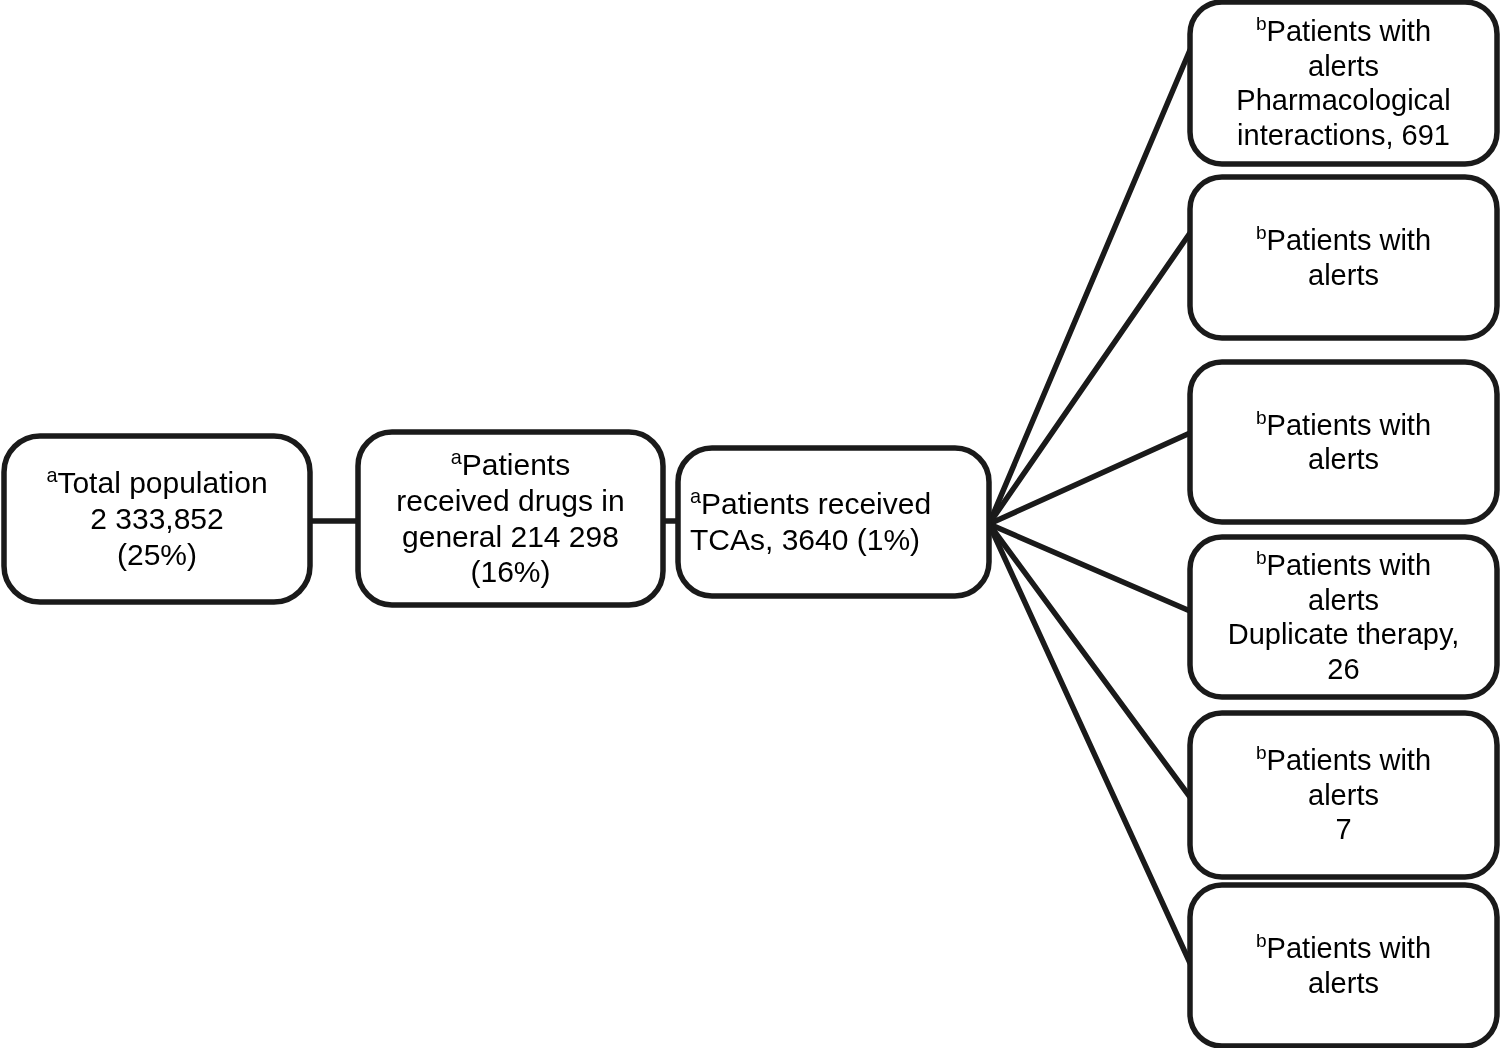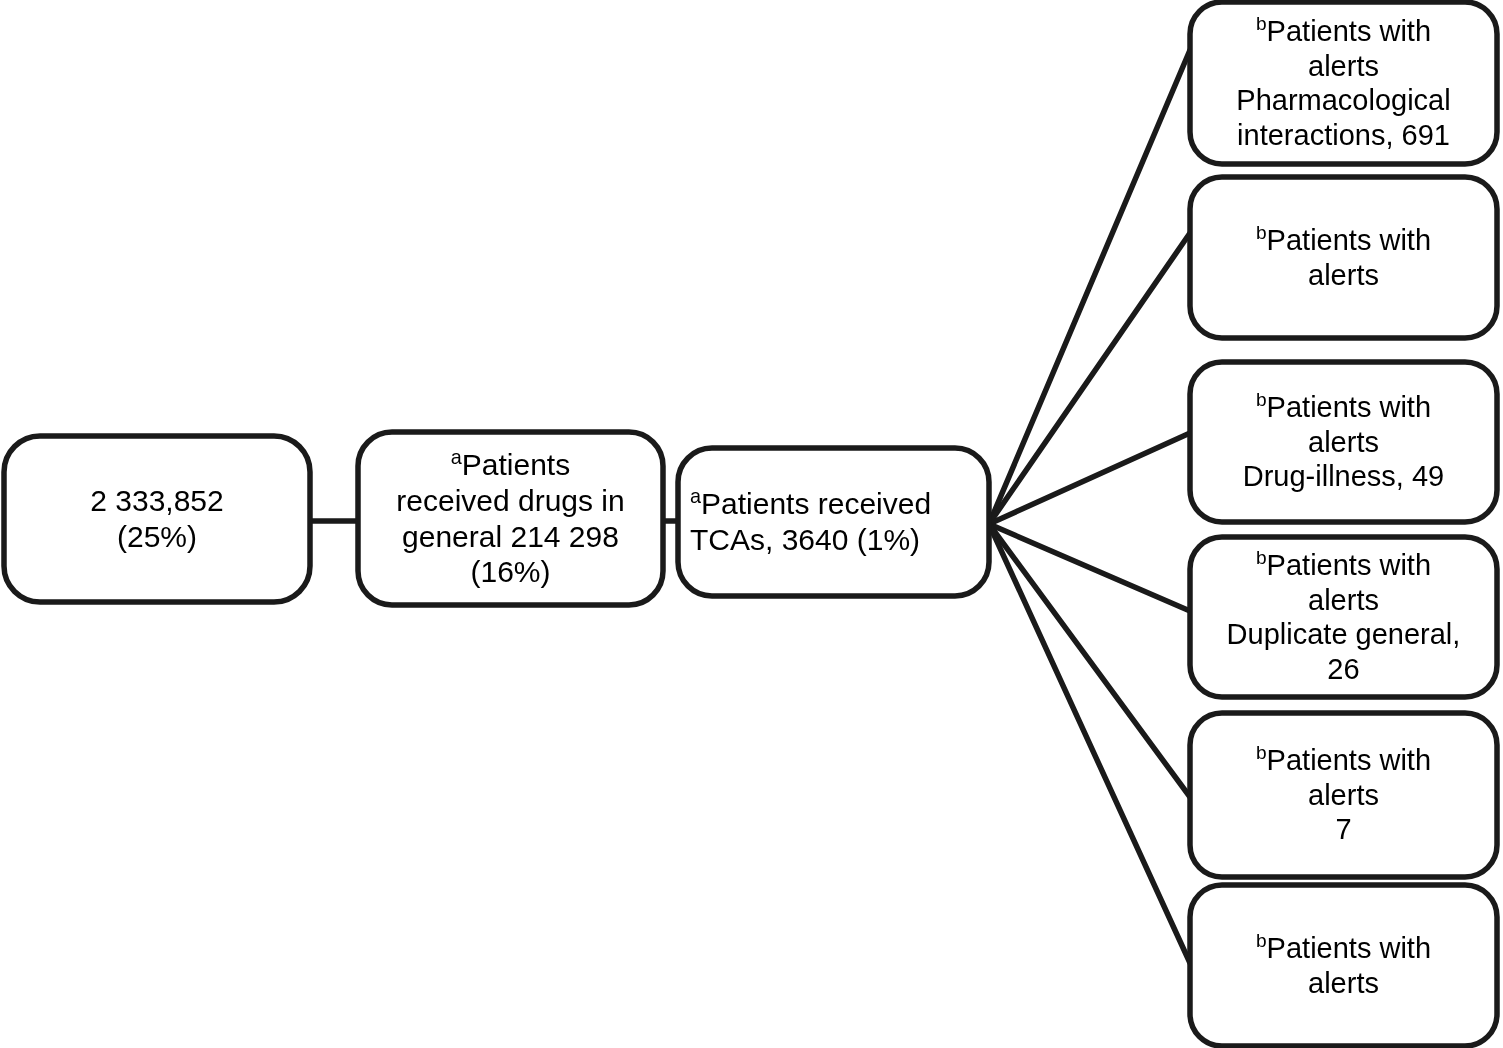--- a/index.html
+++ b/index.html
@@ -89,20 +89,21 @@
       <rect class="node-box" x="1190" y="2" width="307" height="162" rx="32" ry="32"></rect>
       <rect class="node-box" x="1190" y="177" width="307" height="161" rx="32" ry="32"></rect>
       <rect class="node-box" x="1190" y="362" width="307" height="160" rx="32" ry="32"></rect>
       <rect class="node-box" x="1190" y="537" width="307" height="160" rx="32" ry="32"></rect>
       <rect class="node-box" x="1190" y="713" width="307" height="164" rx="32" ry="32"></rect>
       <rect class="node-box" x="1190" y="885" width="307" height="161" rx="32" ry="32"></rect>
     </g>
   </svg>
 
   <div class="node-text stage-text" style="left:4px; top:436px; width:306px; height:166px;">
+    <span class="line"><span class="sup">a</span><span>Total population</span></span>
     <span class="line">2 333,852</span>
     <span class="line">(25%)</span>
   </div>
 
   <div class="node-text stage-text" style="left:358px; top:432px; width:305px; height:173px;">
     <span class="line"><span class="sup">a</span><span>Patients</span></span>
     <span class="line">received drugs in</span>
     <span class="line">general 214 298</span>
     <span class="line">(16%)</span>
   </div>
@@ -120,27 +121,26 @@
   </div>
 
   <div class="node-text alert-text" style="left:1190px; top:177px; width:307px; height:161px;">
     <span class="line"><span class="sup">b</span><span>Patients with</span></span>
     <span class="line">alerts</span>
   </div>
 
   <div class="node-text alert-text" style="left:1190px; top:362px; width:307px; height:160px;">
     <span class="line"><span class="sup">b</span><span>Patients with</span></span>
     <span class="line">alerts</span>
-    <span class="line">Drug-illness, 49</span>
   </div>
 
   <div class="node-text alert-text" style="left:1190px; top:537px; width:307px; height:160px;">
     <span class="line"><span class="sup">b</span><span>Patients with</span></span>
     <span class="line">alerts</span>
-    <span class="line">Duplicate general,</span>
+    <span class="line">Duplicate therapy,</span>
     <span class="line">26</span>
   </div>
 
   <div class="node-text alert-text" style="left:1190px; top:713px; width:307px; height:164px;">
     <span class="line"><span class="sup">b</span><span>Patients with</span></span>
     <span class="line">alerts</span>
     <span class="line">7</span>
   </div>
 
   <div class="node-text alert-text" style="left:1190px; top:885px; width:307px; height:161px;">

